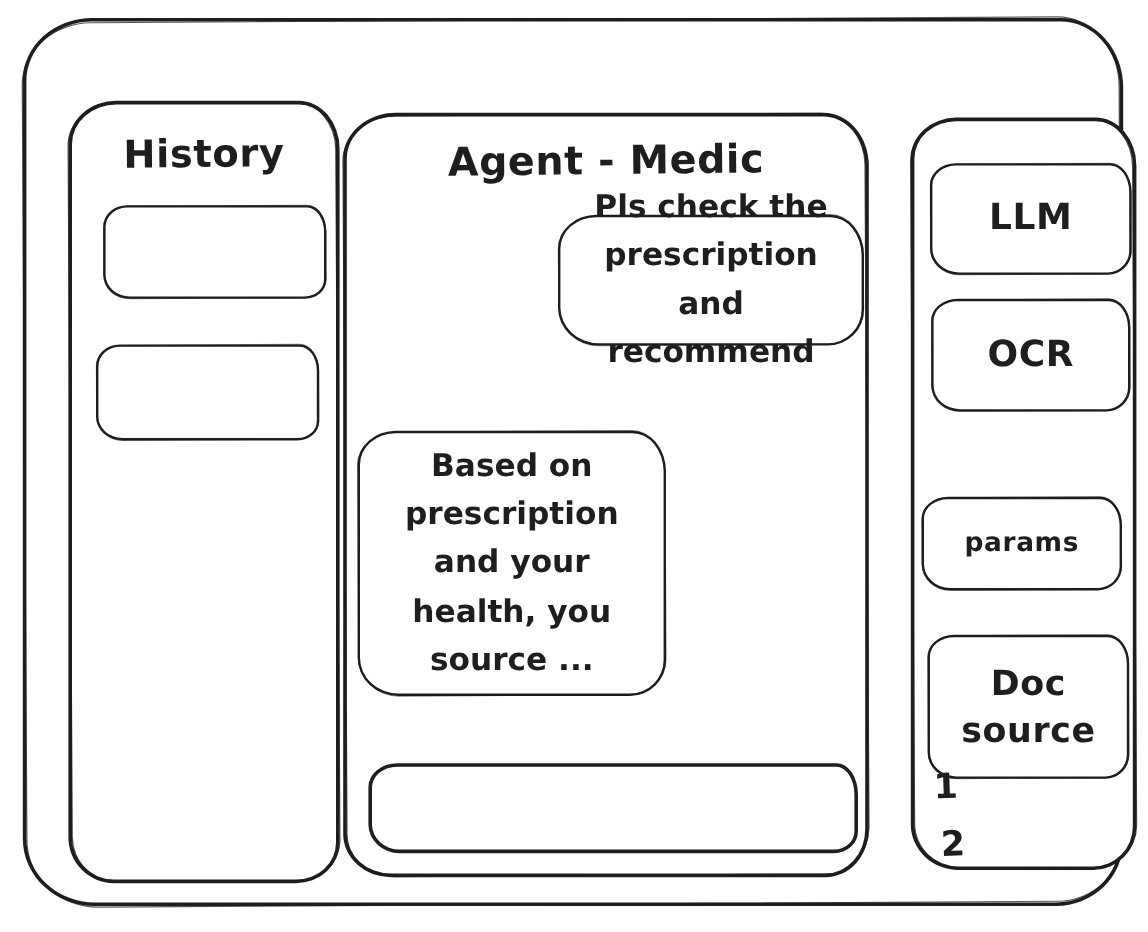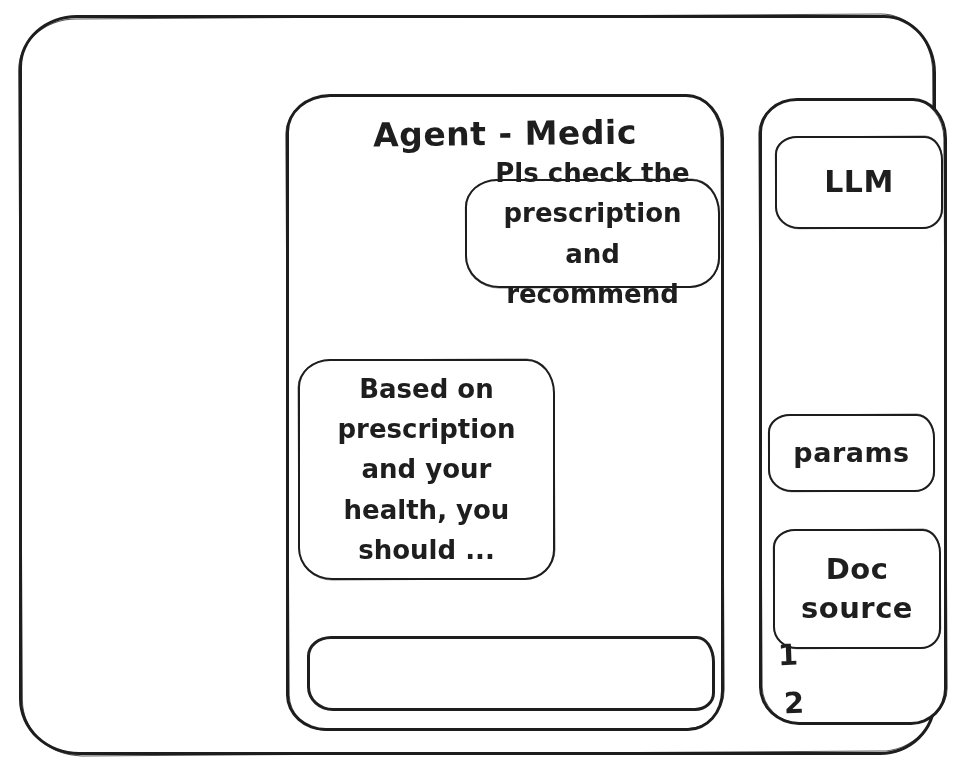--- a/index.html
+++ b/index.html
@@ -104,58 +104,64 @@
     display:flex;align-items:center;justify-content:center;
     text-align:center;
     border-radius:22px 18px 20px 24px / 18px 24px 20px 22px;
     font-size:30px;font-weight:700;letter-spacing:.5px;
     white-space:pre-line;
     cursor:pointer;
     line-height:1.35;
   }
   .btn-llm{left:13px;top:35px;width:168px;height:93px;}
   .btn-ocr{left:14px;top:148px;width:166px;height:94px;}
-  .btn-params{left:6px;top:313px;width:167px;height:78px;font-size:27px;}
+  .btn-params{left:6px;top:313px;width:167px;height:78px;font-size:22px;}
   .btn-doc{left:11px;top:428px;width:168px;height:120px;font-size:29px;}
 
   .doc-num{
     position:absolute;
     font-size:29px;font-weight:700;
     transform:rotate(-2deg);
     cursor:pointer;
   }
   .doc-num-1{left:16px;top:537px;}
   .doc-num-2{left:22px;top:585px;}
 </style>
 </head>
 <body>
 
 <div class="stage">
 
   <div class="sketch frame">
 
+    <div class="sketch left-sidebar">
+      <div class="hand left-title">History</div>
+      <div class="sketch thin hist-item hist-item-1"></div>
+      <div class="sketch thin hist-item hist-item-2"></div>
+    </div>
 
     <div class="sketch chat-panel">
       <div class="hand chat-title">Agent - Medic</div>
 
       <div class="sketch thin bubble bubble-user">Pls check the
 prescription
 and recommend</div>
 
       <div class="sketch thin bubble bubble-assistant">Based on
 prescription
 and your
 health, you
-should ...</div>
+source ...</div>
 
       <input class="chat-input" type="text" value="" style="">
     </div>
 
     <div class="sketch right-sidebar">
       <div class="sketch thin tool-btn btn-llm">LLM</div>
+      <div class="sketch thin tool-btn btn-ocr">OCR</div>
       <div class="sketch thin tool-btn btn-params">params</div>
       <div class="sketch thin tool-btn btn-doc">Doc
 source</div>
 
       <div class="doc-num doc-num-1">1</div>
       <div class="doc-num doc-num-2">2</div>
     </div>
 
   </div>
 </div>

